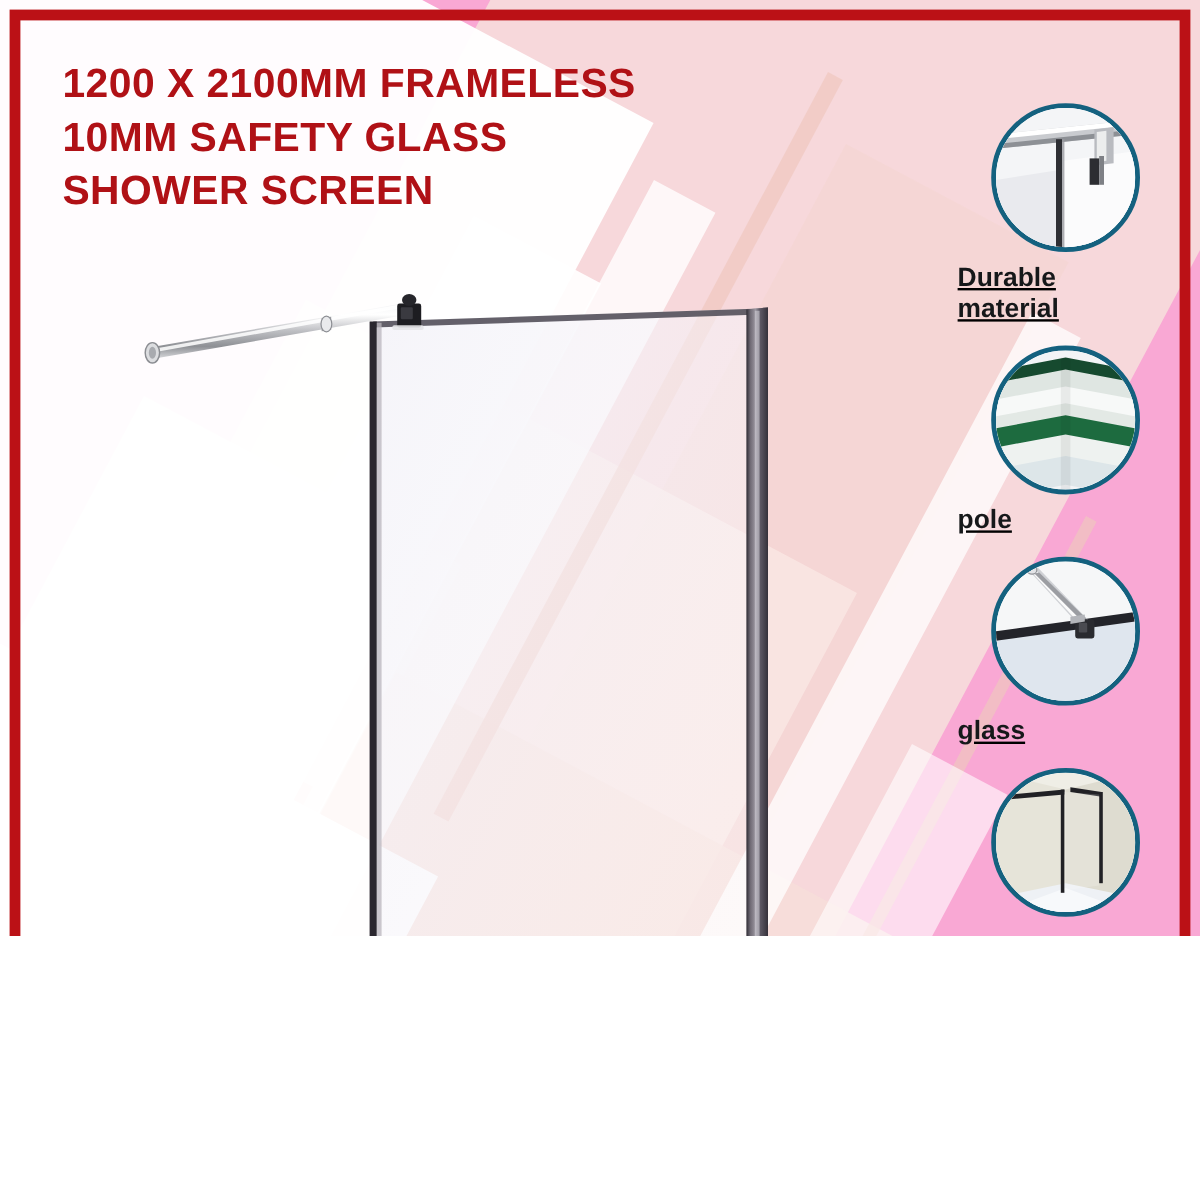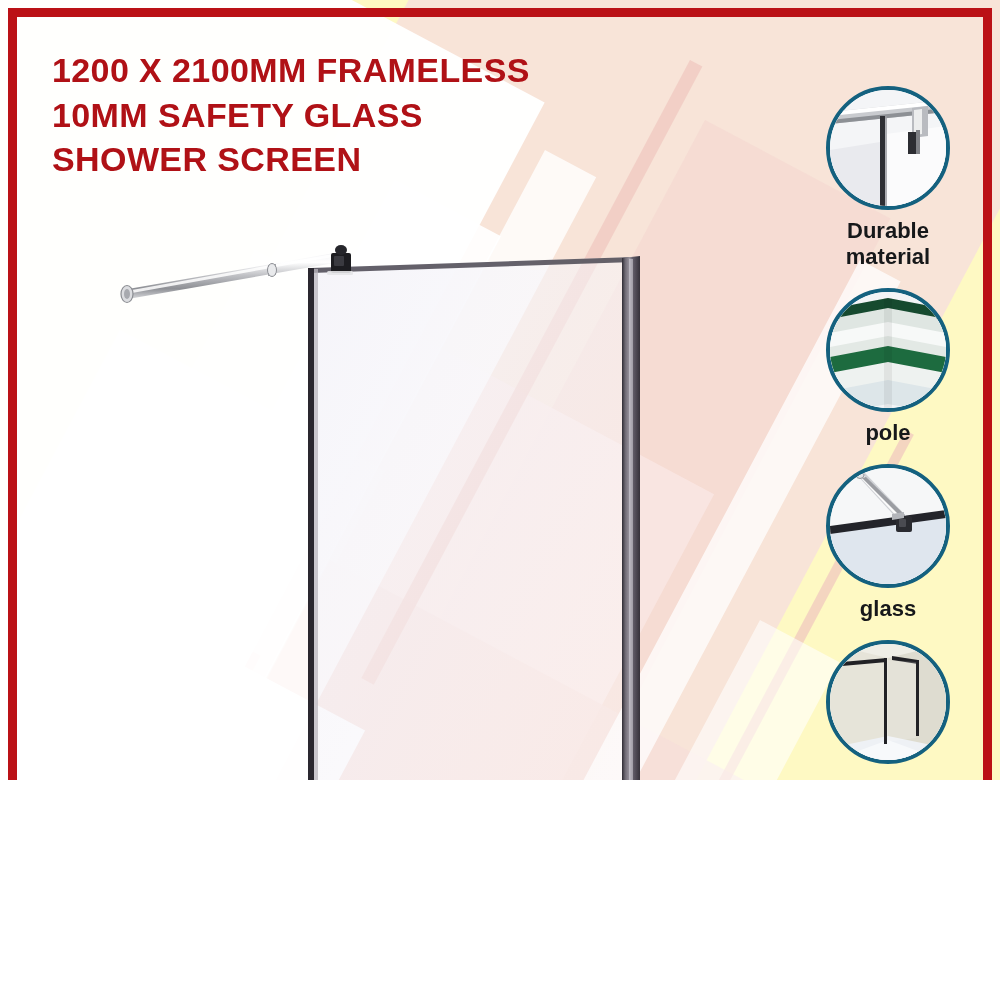--- a/index.html
+++ b/index.html
@@ -9,21 +9,21 @@
   }
   body {
     font-family: "Liberation Sans", sans-serif;
   }
 
   #product-card {
     position: relative;
     width: 1000px;
     height: 780px;
     overflow: hidden;
-    background: #fef9c3;
+    background: #f9a8d4;
   }
 
   
   .frame-border {
     position: absolute;
     left: 8px;
     top: 8px;
     width: 984px;
     height: 984px;
     border: 9px solid #bb1116;
@@ -196,21 +196,22 @@
   .features {
     position: absolute;
     right: 22px;
     top: 86px;
     width: 180px;
     z-index: 25;
   }
   .feature {
     width: 180px;
     margin-bottom: 18px;
-    text-align: center;
+    text-align: left;
+    text-decoration: underline;
   }
   .feature-circle {
     width: 124px;
     height: 124px;
     margin: 0 auto;
     border-radius: 50%;
     border: 4px solid #14617f;
     overflow: hidden;
     position: relative;
     background: #ffffff;

